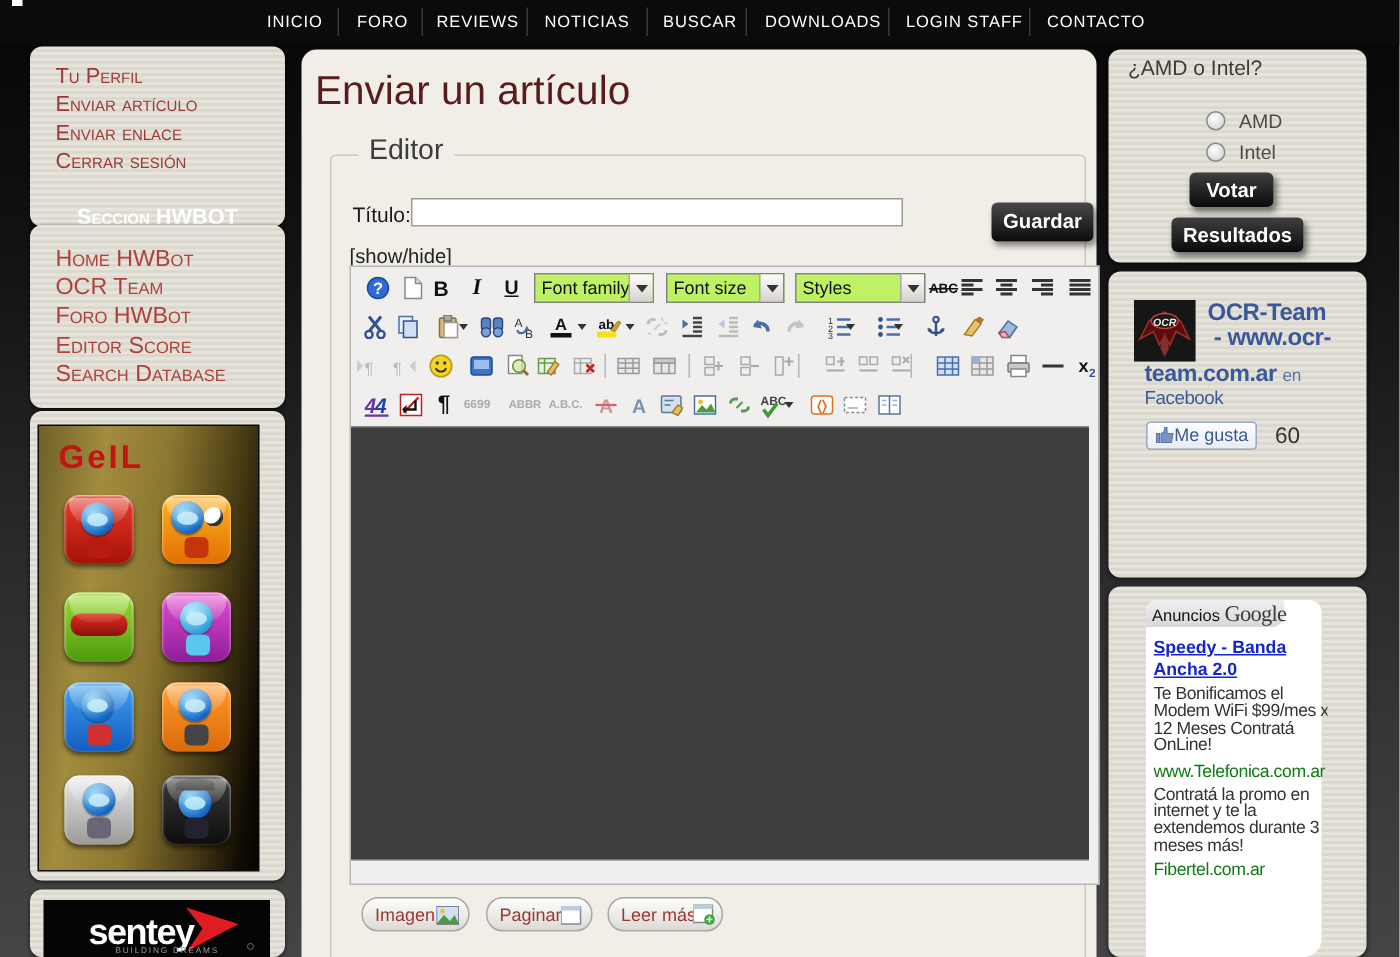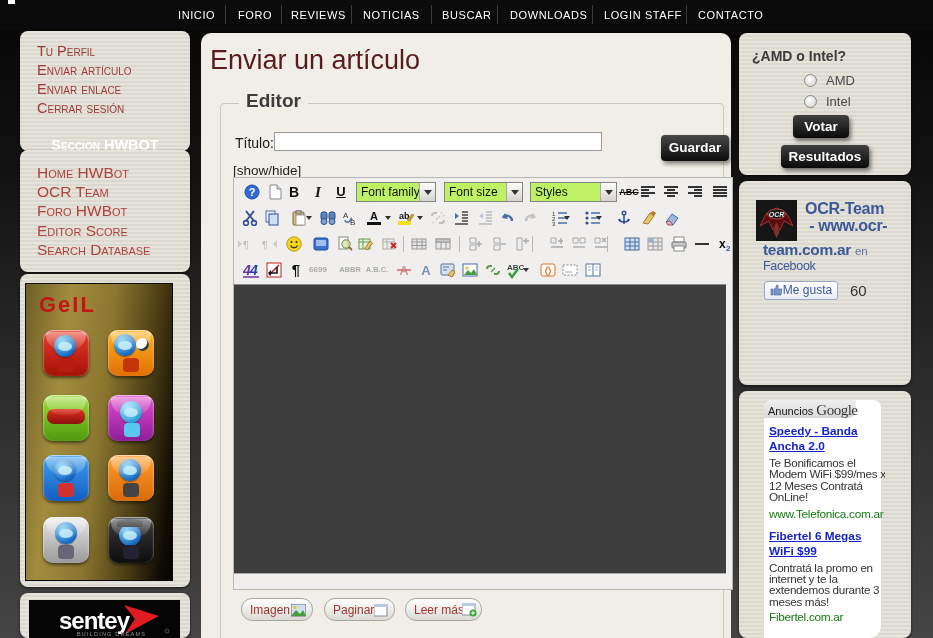--- a/index.html
+++ b/index.html
@@ -32,21 +32,21 @@
 .bot{position:absolute;left:12px;top:8px;width:22px;height:22px;border-radius:50%;background:radial-gradient(circle at 35% 35%,#7fd4f7,#1565c0 70%);box-shadow:0 1px 1px rgba(0,0,0,.4)}
 .bot:after{content:"";position:absolute;left:4px;top:7px;width:14px;height:9px;border-radius:50%;background:rgba(185,232,250,.9)}
 .body1{position:absolute;left:15px;top:28px;width:16px;height:14px;border-radius:4px}
 
 #sentey{top:593px;height:45px}
 #senteyin{position:absolute;left:9px;top:7px;width:151px;height:38px;background:#050505;color:#fff;text-align:center;overflow:hidden}
 
 #main{position:absolute;left:201px;top:33px;width:530px;height:605px;background:#f0eee6;border-radius:10px 10px 0 0}
 #title{position:absolute;left:9px;top:12px;color:#591c1c;font-size:27px}
 #fset{position:absolute;left:19px;top:70px;width:502px;height:560px;border:1px solid #c9c6bb;border-radius:4px}
-#legend{position:absolute;left:38px;top:57px;background:#f0eee6;padding:0 7px;font-size:19px;font-weight:bold;color:#3c3c3c}
+#legend{position:absolute;left:38px;top:57px;background:#f0eee6;padding:0 7px;font-size:19px;font-weight:normal;color:#3c3c3c}
 #ltitulo{position:absolute;left:34px;top:102px;font-size:14px;color:#1a1a1a}
 #ititulo{position:absolute;left:73px;top:99px;width:322px;height:15px;border:1px solid #9a9a9a;background:#fff}
 #guardar{position:absolute;left:460px;top:102px;width:68px;height:26px;border-radius:4px;background:linear-gradient(#484848,#0c0c0c);color:#fff;font-weight:bold;font-size:13.5px;text-align:center;line-height:26px;box-shadow:2px 3px 4px rgba(0,0,0,.45)}
 #showhide{position:absolute;left:32px;top:130px;font-size:13.5px;color:#222}
 
 #ed{position:absolute;left:32px;top:144px;width:500px;height:413px;border:1px solid #b7b7b7;box-sizing:border-box;background:#f0efed}
 #edtb{position:absolute;left:0;top:0;width:100%;height:106px}
 .ic{position:absolute;width:20px;height:20px}
 .ic svg{position:absolute;left:2px;top:2px}
 .tx{font-size:13px;font-weight:bold;color:#111;text-align:center;line-height:20px}
@@ -57,21 +57,21 @@
 .vsep{position:absolute;width:1px;height:16px;background:#b5b5b5;top:2px}
 .dar{position:absolute;width:8px;height:20px}
 .dar:after{content:"";position:absolute;left:1px;top:8px;border:3px solid transparent;border-top:4px solid #333}
 #eddark{position:absolute;left:0;top:106px;width:492px;height:290px;background:#3e3e3e;border-top:1px solid #8a8a8a;border-bottom:1px solid #aaa;box-sizing:border-box}
 #edpath{position:absolute;left:0;top:396px;width:100%;height:19px;background:#f6f6f4;font-size:11.5px;color:#333;box-sizing:border-box;padding:3px 0 0 3px}
 
 .bbtn{position:absolute;height:23px;border:1px solid #a8a8a2;border-radius:11px;background:linear-gradient(#fefefd,#dbdad5);color:#9c3733;font-size:12px;line-height:23px;text-align:left;padding-left:8px;box-sizing:border-box}
 
 .rbox{position:absolute;left:739px;width:172px;border-radius:8px;box-shadow:0 1px 3px rgba(0,0,0,.6)}
 #poll{top:33px;height:142px}
-#polltitle{position:absolute;left:13px;top:15px;font-size:14px;font-weight:bold;color:#3b3b3b}
+#polltitle{position:absolute;left:13px;top:4px;font-size:14px;font-weight:normal;color:#3b3b3b}
 .radio{position:absolute;width:11px;height:11px;border-radius:50%;border:1px solid #888;background:radial-gradient(circle at 40% 35%,#fff,#ccc)}
 .rlab{position:absolute;font-size:13px;color:#4a4a4a}
 .blackbtn{position:absolute;border-radius:4px;background:linear-gradient(#3f3f3f,#0a0a0a);color:#fff;font-weight:bold;text-align:center;box-shadow:2px 3px 4px rgba(0,0,0,.5)}
 #fb{top:181px;height:204px}
 #fblogo{position:absolute;left:17px;top:19px;width:41px;height:41px;background:#111;overflow:hidden}
 .fbt{color:#3b5998;font-weight:bold}
 #megusta{position:absolute;left:25px;top:100px;width:72px;height:17px;border:1px solid #9aa7c6;border-radius:3px;background:linear-gradient(#fefefe,#e9ecf3);font-size:12px;color:#3b5998;line-height:17px;text-align:center}
 #ads{top:391px;height:247px}
 #adwhite{position:absolute;left:25px;top:9px;width:117px;height:238px;background:#fff;border-radius:8px 8px 12px 0}
 #adhead{position:absolute;left:0;top:0;width:92px;height:18px;background:linear-gradient(#efefef,#d8d8d8);border-radius:8px 0 8px 0;font-size:12.5px;color:#111;padding:2px 0 0 4px;box-sizing:border-box}
@@ -593,18 +593,17 @@
  <div class="abs" style="left:111px;top:101px;font-size:15px;color:#333">60</div>
 </div>
 
 <div class="rbox stripe" id="ads">
  <div id="adwhite">
   <div id="adhead"><span style="white-space:nowrap;font-size:11px">Anuncios <span style="font-family:'Liberation Serif',serif;font-size:15px;color:#3a3a3a;letter-spacing:-.5px">Google</span></span></div>
   <div id="adtxt">
     <div class="adlink">Speedy - Banda<br>Ancha 2.0</div>
     <div class="adbody" style="margin-top:3px">Te Bonificamos el<br>Modem WiFi $99/mes x<br>12 Meses Contratá<br>OnLine!</div>
     <div class="adurl" style="margin-top:4px">www.Telefonica.com.ar</div>
-    <div class="adlink" style="margin-top:8px">Fibertel 6 Megas<br>WiFi $99</div>
     <div class="adbody" style="margin-top:3px">Contratá la promo en<br>internet y te la<br>extendemos durante 3<br>meses más!</div>
     <div class="adurl" style="margin-top:3px">Fibertel.com.ar</div>
   </div>
  </div>
 </div>
 
 </body></html>

